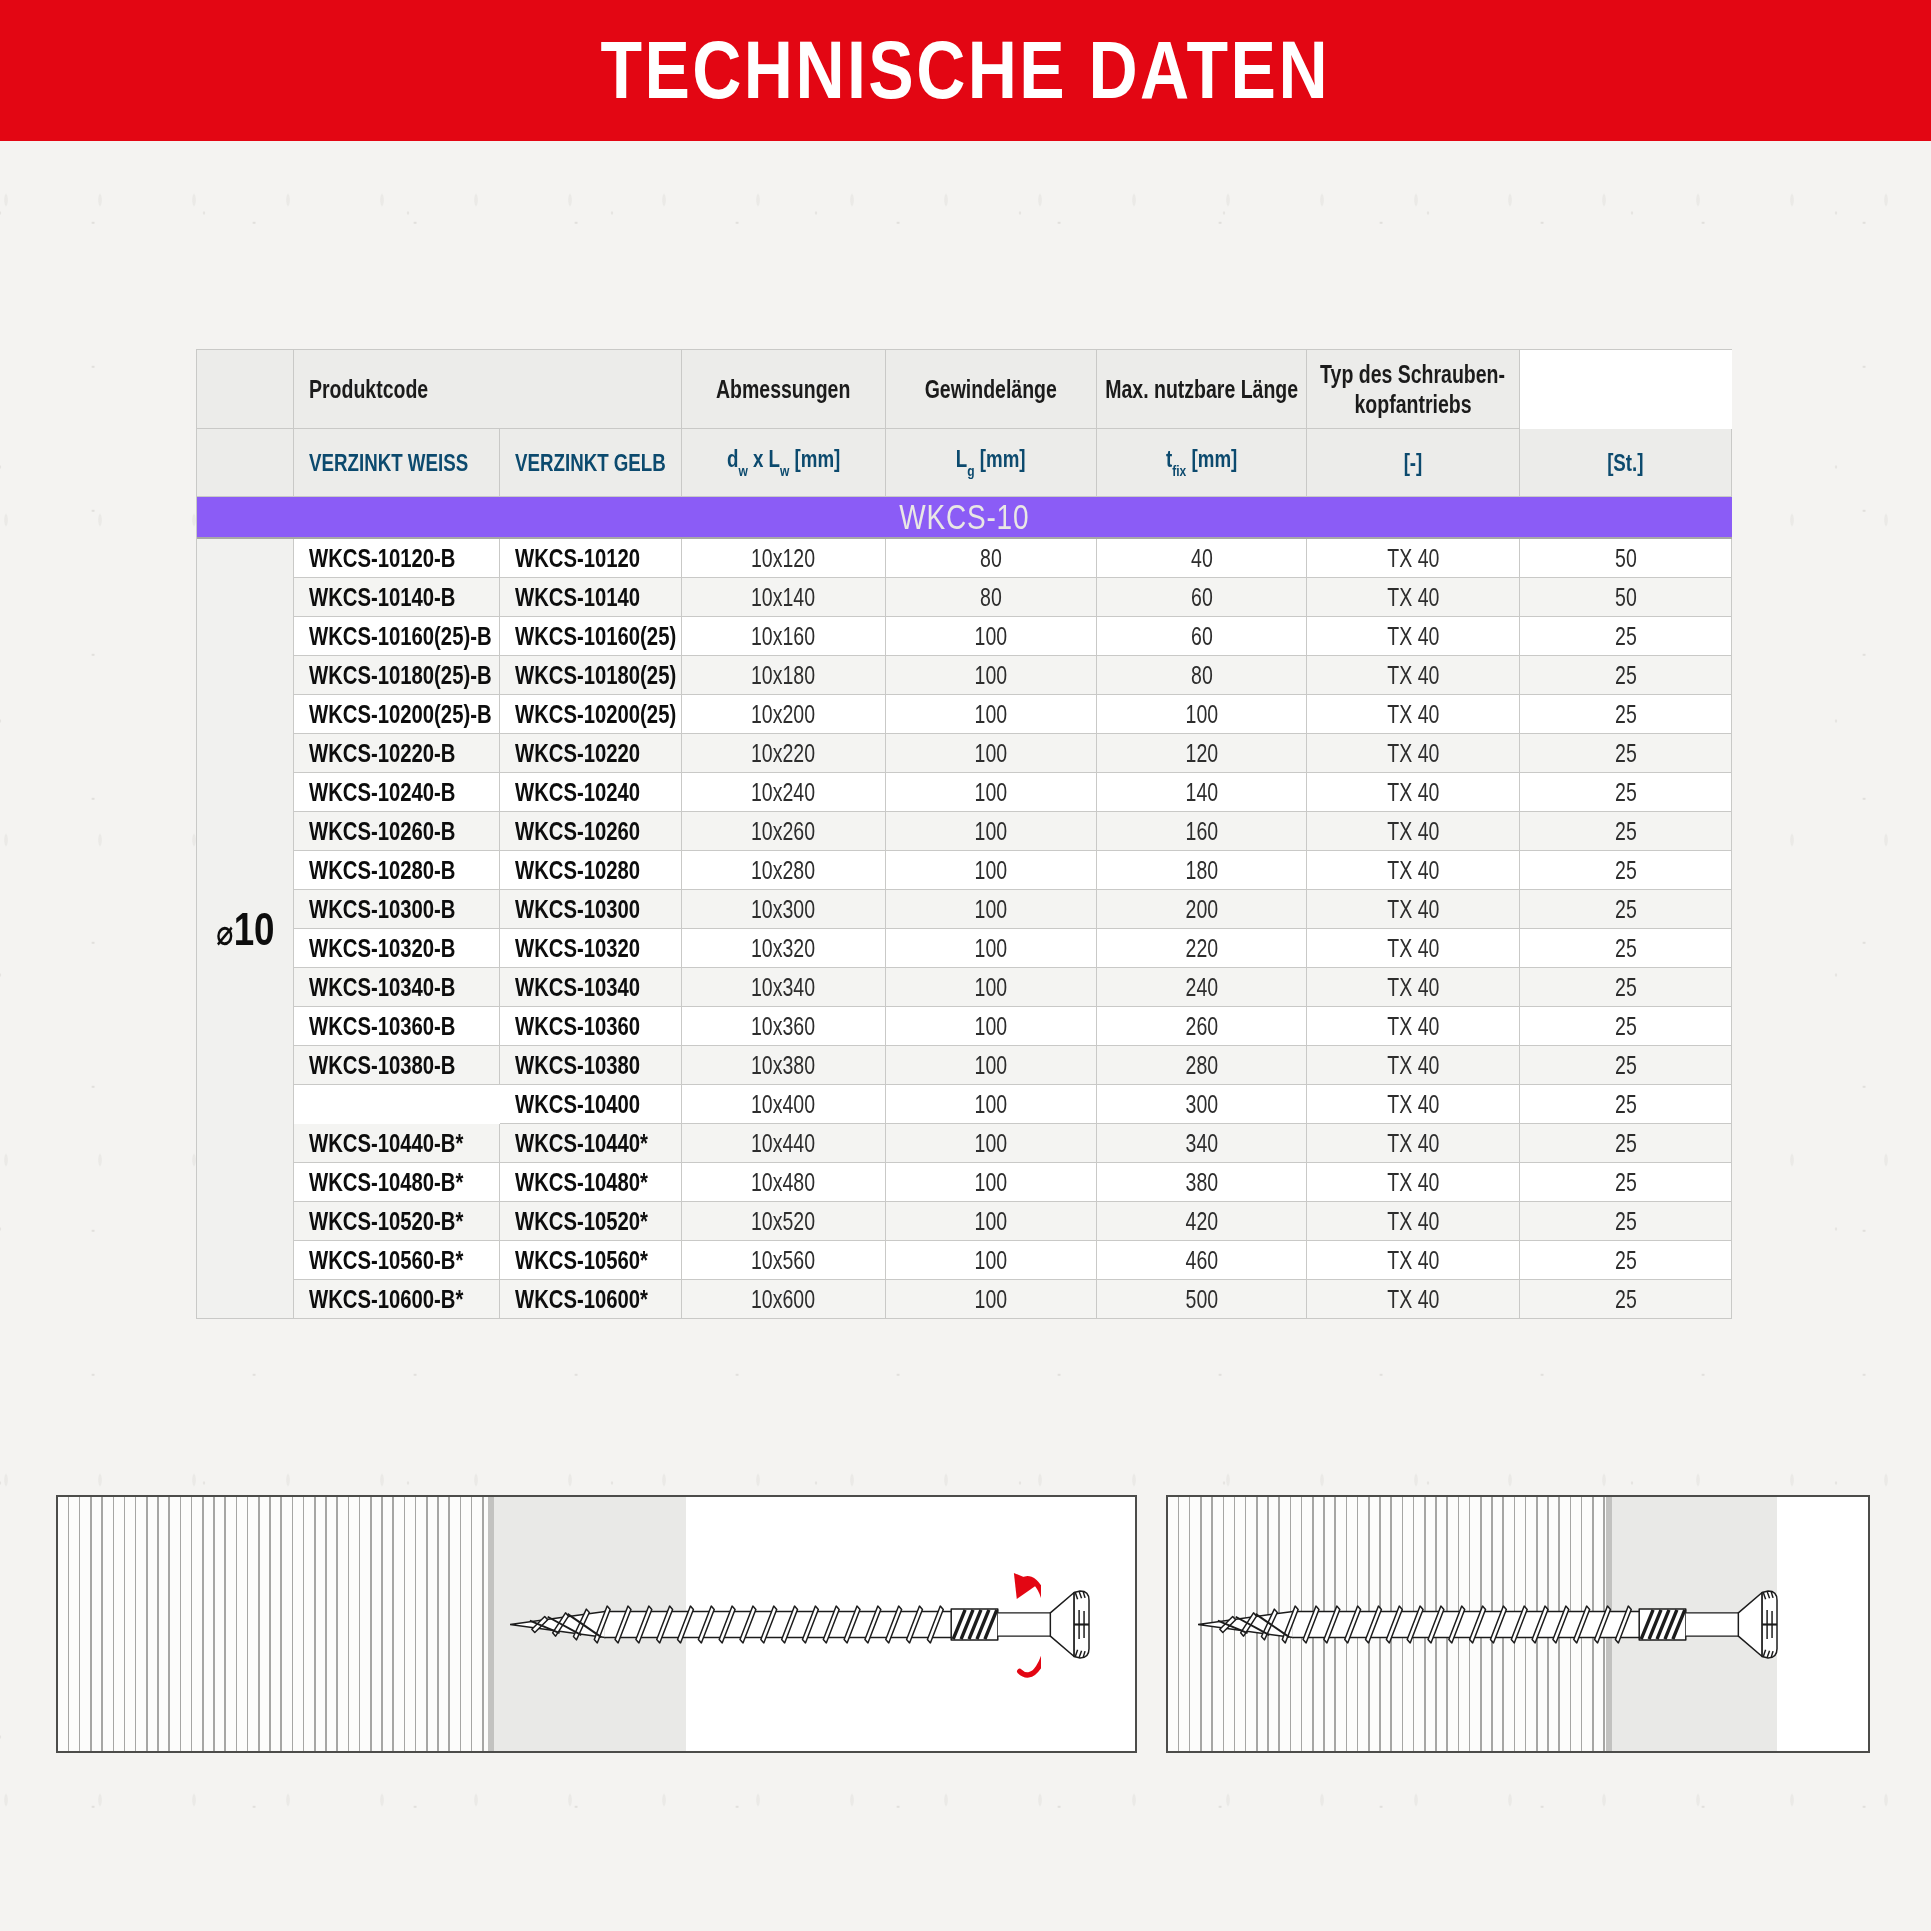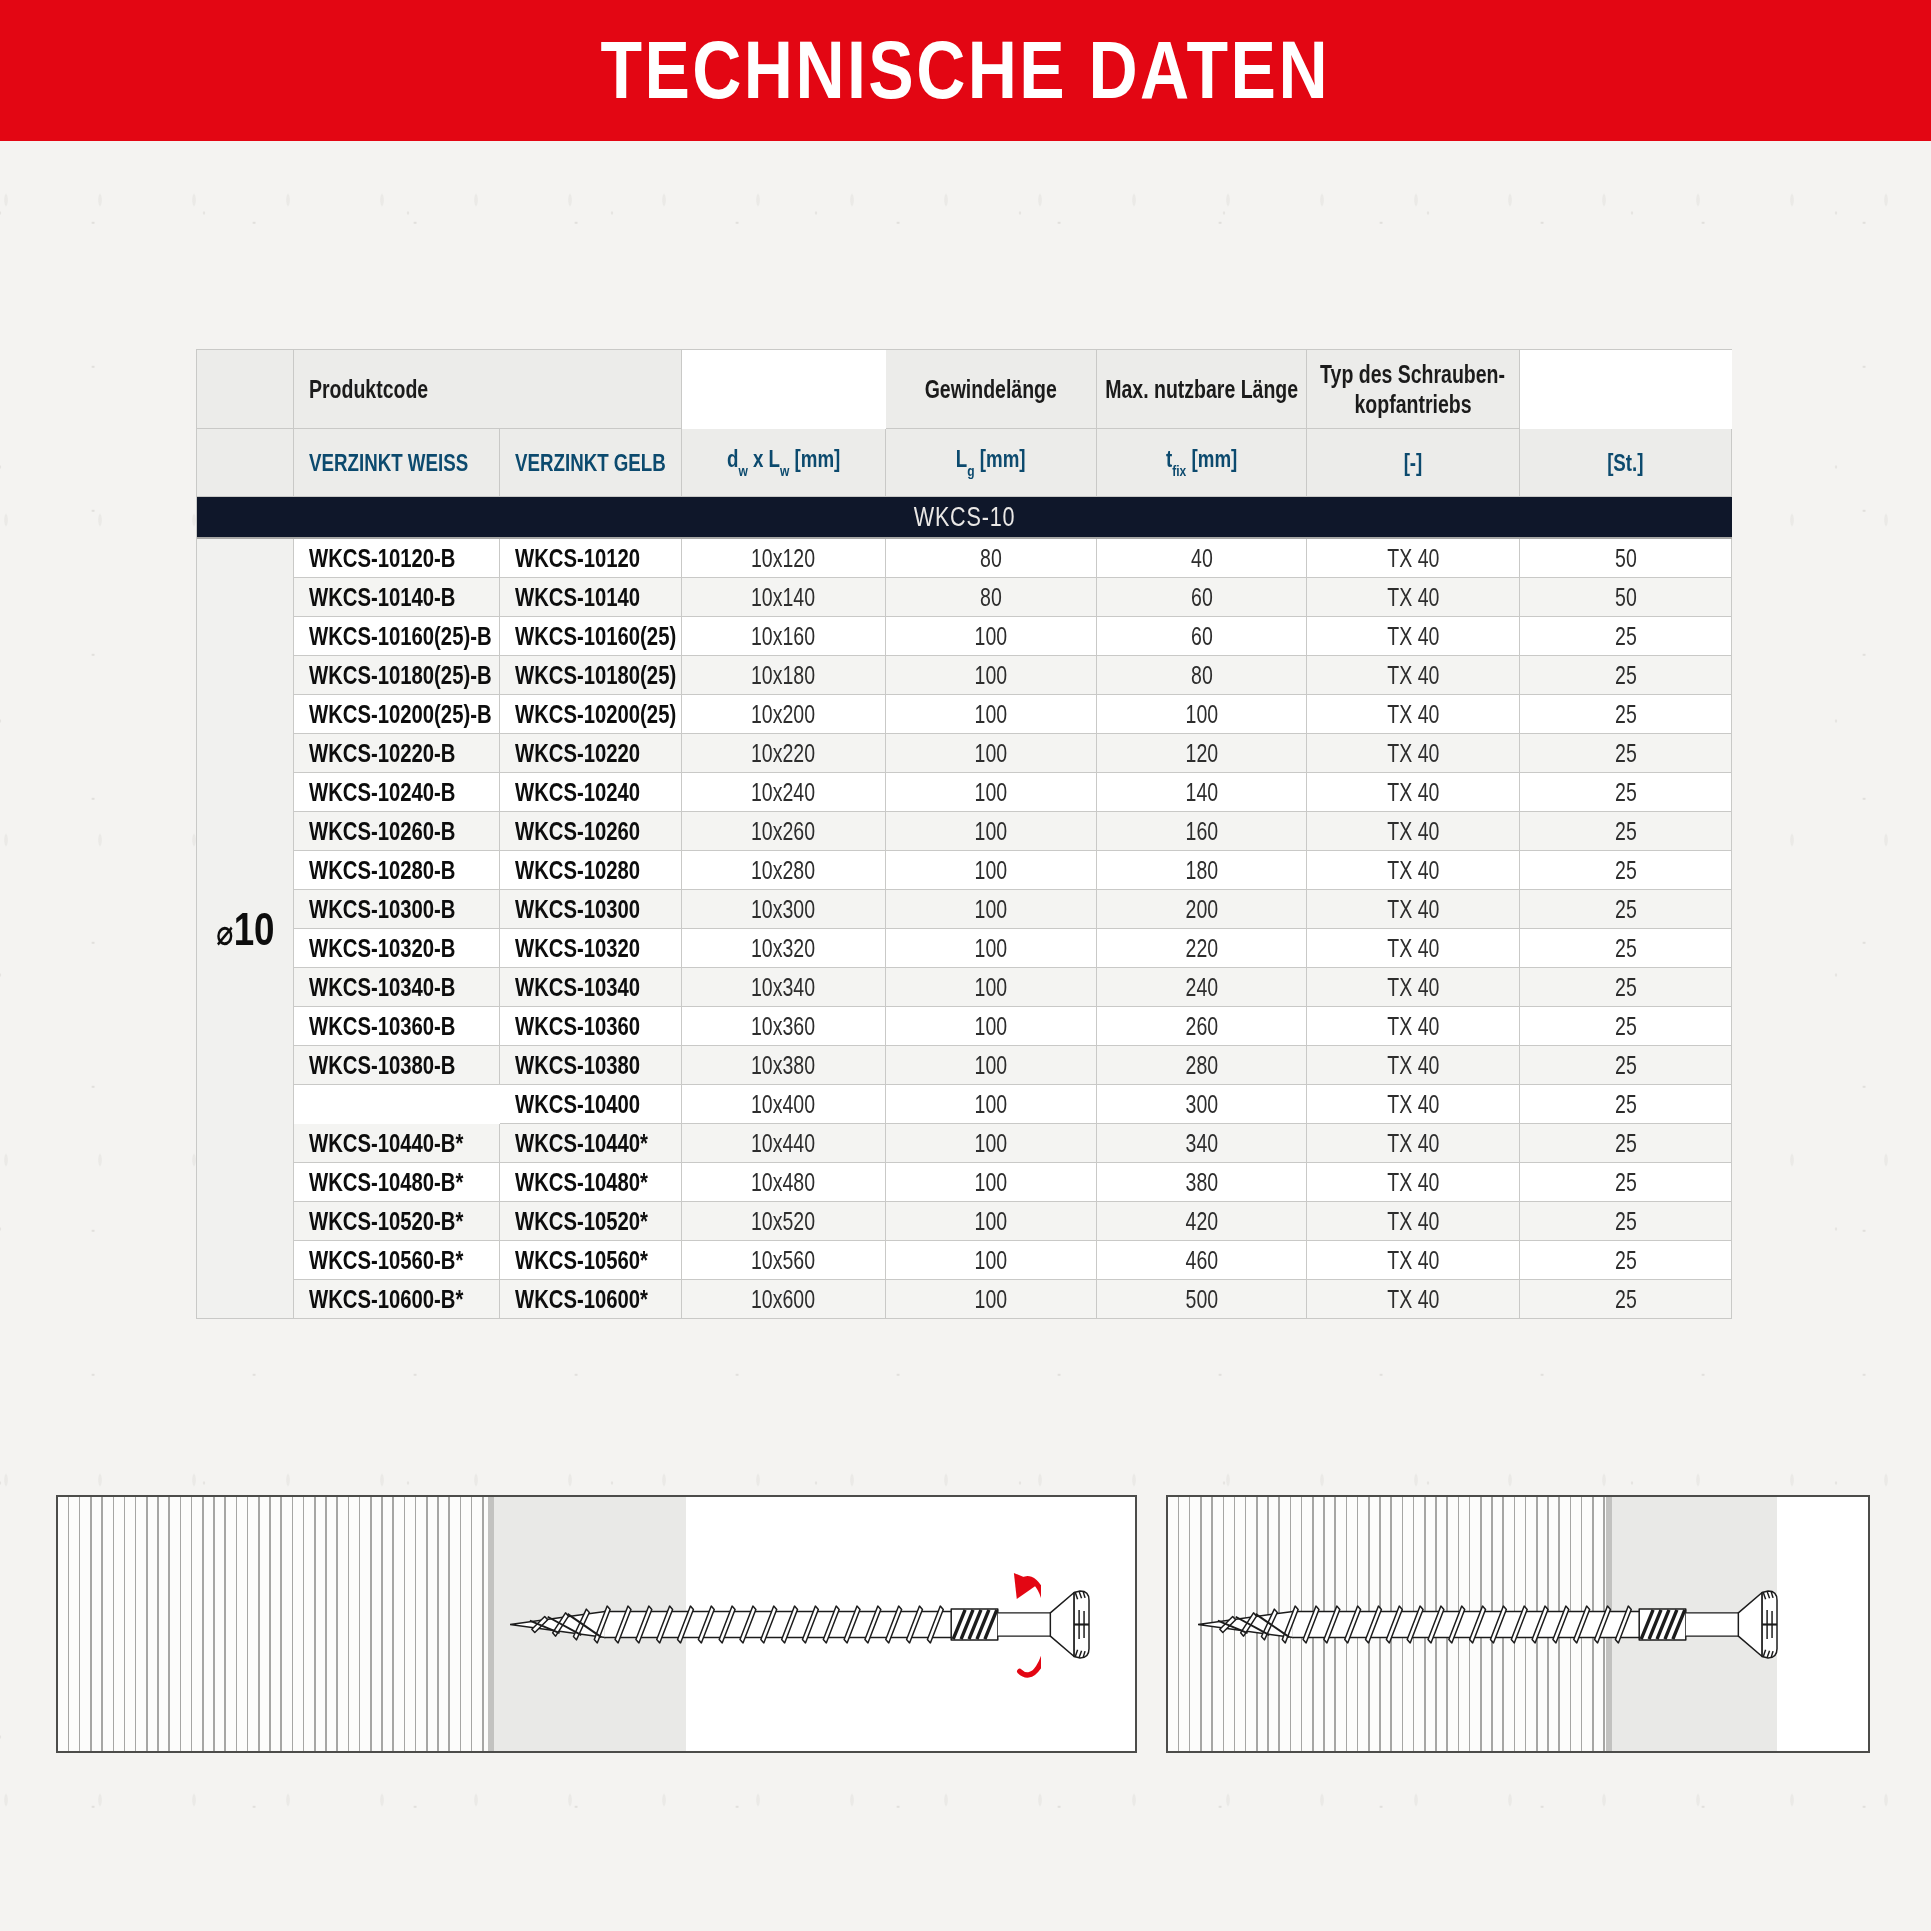--- a/index.html
+++ b/index.html
@@ -39,22 +39,22 @@
   .t .h2{background:#ececea;font-size:24px;font-weight:600;color:#0c4a6e;}
   .t .h2 .cx{transform:scaleX(.78);}
   .t .al{justify-content:flex-start;padding-left:15.4px;}
   .t .al .cx{transform-origin:left center;}
   .sb{font-size:15.4px;font-weight:600;vertical-align:-8.7px;}
   .two{display:flex;flex-direction:column;align-items:center;line-height:30px;}
   .r1{grid-row:1}.r2{grid-row:2}
   .c1{grid-column:1}.c2{grid-column:2}.c3{grid-column:3}.c4{grid-column:4}
   .c5{grid-column:5}.c6{grid-column:6}.c7{grid-column:7}.c8{grid-column:8}
   .cspan{grid-column:2 / span 2;}
-  .band{grid-row:3;grid-column:1 / -1;background:#0f172a;color:#e9e7e5;
-        display:flex;align-items:center;justify-content:center;font-size:27px;letter-spacing:1px;
+  .band{grid-row:3;grid-column:1 / -1;background:#8b5cf6;color:#e9e7e5;
+        display:flex;align-items:center;justify-content:center;font-size:35px;letter-spacing:1px;
         border-bottom:2.9px solid #a8a8a6;box-sizing:border-box;}
   .diacell{grid-column:1;grid-row:4 / span 20;background:#f1f1ef;
            border-right:1.9px solid #c9c9c7;border-bottom:1.9px solid #c9c9c7;box-sizing:border-box;
            display:flex;align-items:center;justify-content:center;color:#0d0d0d;font-weight:700;}
   .diasym{font-size:36px;}
   .dianum{font-size:46px;}
   .t .d{background:#fff;font-size:25px;color:#2d2d2d;}
   .t .d .cx{transform:scaleX(.78);}
   .t .d.alt{background:#f4f4f2;}
   .t .code{font-size:26px;font-weight:700;color:#0d0d0d;justify-content:flex-start;padding-left:15.4px;}
@@ -83,20 +83,23 @@
 
 <header class="banner">
   <h1><span class="cx">TECHNISCHE DATEN</span></h1>
 </header>
 
 <section class="t">
 
   <div class="cell h r1 c1"></div>
   <div class="cell h r1 cspan al">
       <span class="cx cx-l">Produktcode</span>
+    </div>
+  <div class="cell h r1 c4">
+      <span class="cx">Abmessungen</span>
     </div>
   <div class="cell h r1 c5">
       <span class="cx">Gewindelänge</span>
     </div>
   <div class="cell h r1 c6">
       <span class="cx">Max. nutzbare Länge</span>
     </div>
   <div class="cell h r1 c7">
     <div class="two">
         <span class="cx">Typ des Schrauben-</span>

